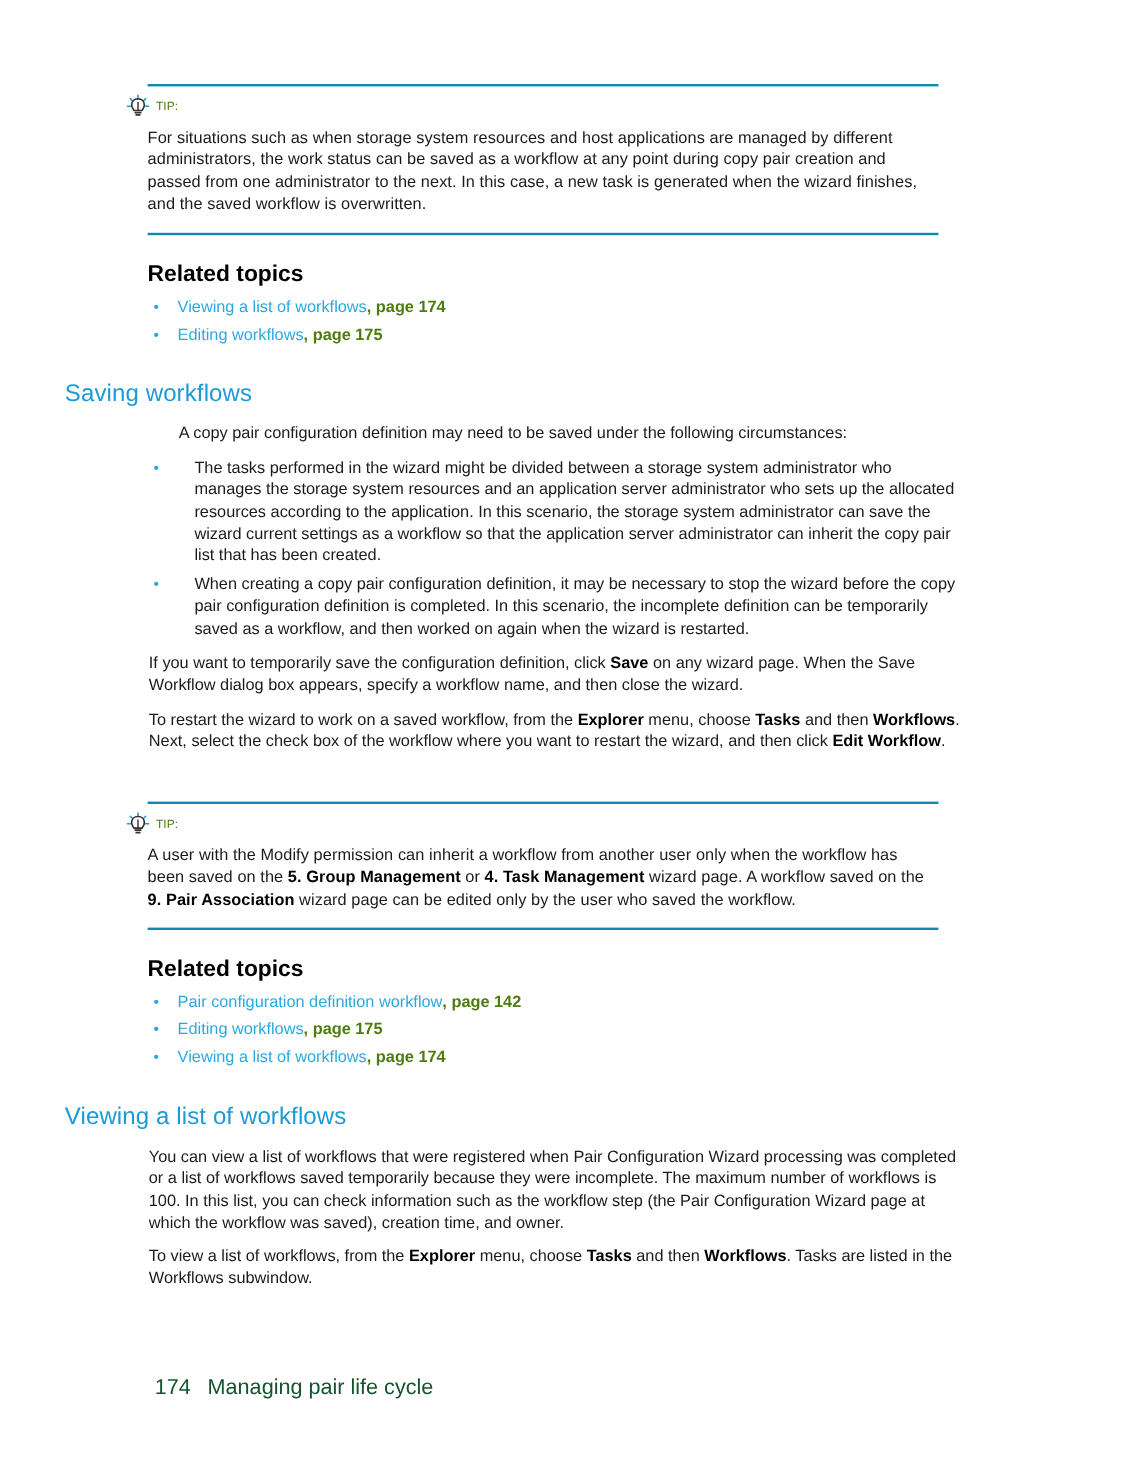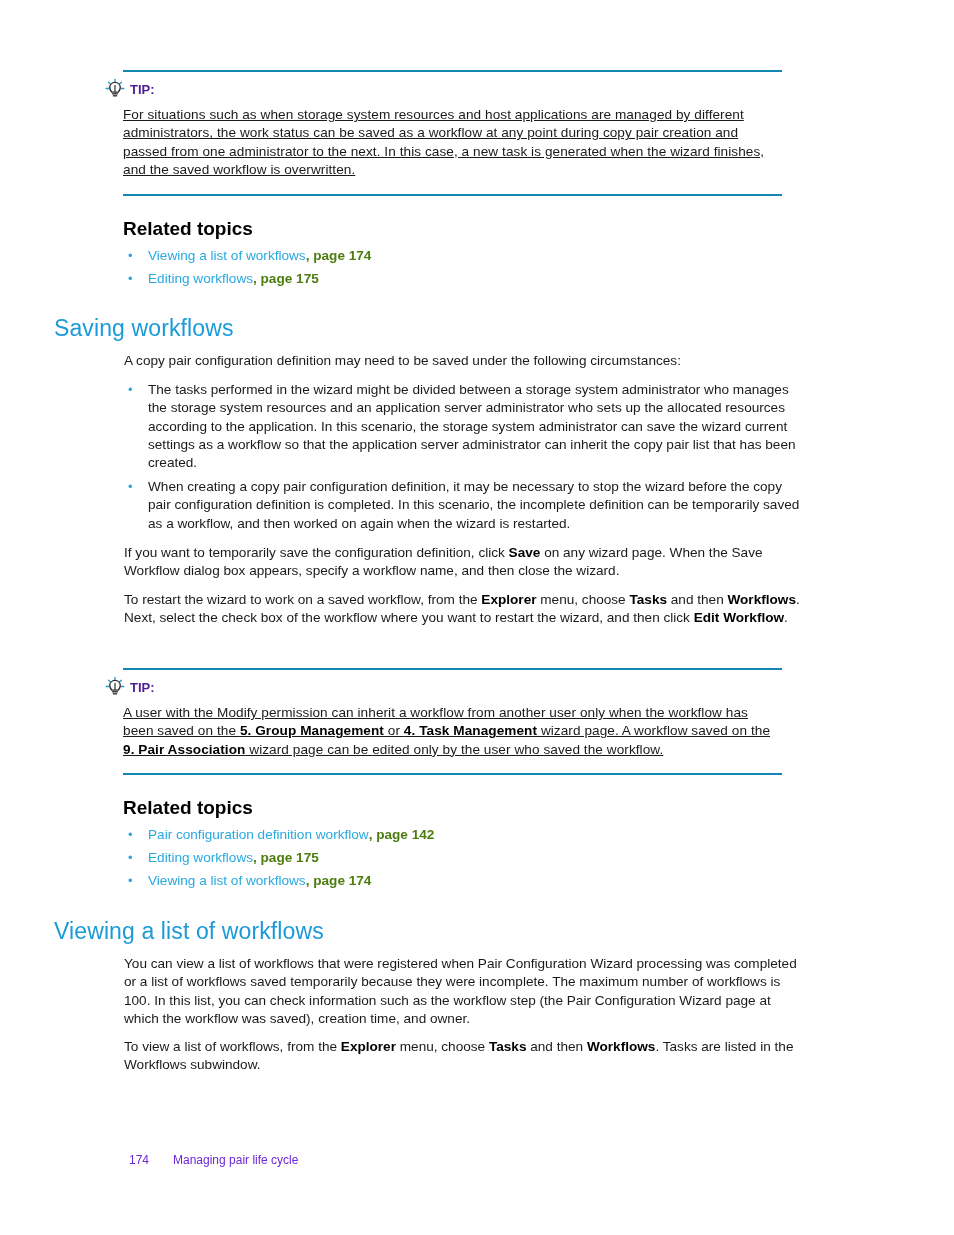--- a/index.html
+++ b/index.html
@@ -24,28 +24,27 @@
     height: 1235px;
     background: #ffffff;
   }
 
   
   .body-text {
     font-size: 13.6px;
     line-height: 18.4px;
     color: #1a1a1a;
     letter-spacing: 0.005em;
-    text-decoration: underline;
   }
 
   
   .h1 {
     position: absolute;
     left: 54px;
-    font-size: 23px;
+    font-size: 20px;
     line-height: 28px;
     font-weight: 400;
     color: #1b9ad8;
     letter-spacing: 0.005em;
     white-space: nowrap;
   }
 
   
   .tip-block {
     position: absolute;
@@ -62,24 +61,24 @@
   .tip-icon {
     position: absolute;
     left: 0px;
     top: 0px;
     width: 22px;
     height: 22px;
   }
   .tip-label {
     position: absolute;
     left: 26px;
-    font-size: 13px;
+    font-size: 10px;
     line-height: 17px;
-    color: #4c1d95;
-    font-weight: 700;
+    color: #4d7c0f;
+    font-weight: 400;
     white-space: nowrap;
   }
   .tip-body {
     position: absolute;
     left: 19px;
     width: 658px;
   }
 
   
   .rt-title {
@@ -146,32 +145,32 @@
   .bullet-row .dot {
     position: absolute;
     left: 4px;
     top: 0;
     color: #2ba6de;
     font-size: 13px;
     line-height: 18.3px;
   }
   .bullet-row .btext {
     display: block;
-    margin-left: 24px;
+    margin-left: 38px;
   }
 
   b, strong { font-weight: bold; color: #000; }
 
   
   .footer {
     position: absolute;
     left: 129px;
     bottom: 0;
-    font-size: 12px;
-    color: #6d28d9;
+    font-size: 18px;
+    color: #14532d;
     white-space: nowrap;
   }
   .footer .pagenum {
     display: inline-block;
     width: 44px;
   }
 </style>
 </head>
 <body>
 
@@ -207,21 +206,21 @@
       <span class="rt-text"><span class="rt-link">Viewing a list of workflows</span><span class="rt-page">, page 174</span></span>
     </div>
     <div class="rt-item">
       <span class="bullet">•</span>
       <span class="rt-text"><span class="rt-link">Editing workflows</span><span class="rt-page">, page 175</span></span>
     </div>
   </div>
 
   <div class="h1" style="top:314px;">Saving workflows</div>
 
-  <div class="para" style="top:352px;">A copy pair configuration definition may need to be saved under the following circumstances:</div>
+  <div class="para" style="top:352px;margin-left:25px;">A copy pair configuration definition may need to be saved under the following circumstances:</div>
 
   <div class="bullet-row" style="top:381px;">
     <span class="dot">•</span>
     <span class="btext">The tasks performed in the wizard might be divided between a storage system administrator who manages the storage system resources and an application server administrator who sets up the allocated resources according to the application. In this scenario, the storage system administrator can save the wizard current settings as a workflow so that the application server administrator can inherit the copy pair list that has been created.</span>
   </div>
 
   <div class="bullet-row" style="top:478px;">
     <span class="dot">•</span>
     <span class="btext">When creating a copy pair configuration definition, it may be necessary to stop the wizard before the copy pair configuration definition is completed. In this scenario, the incomplete definition can be temporarily saved as a workflow, and then worked on again when the wizard is restarted.</span>
   </div>

